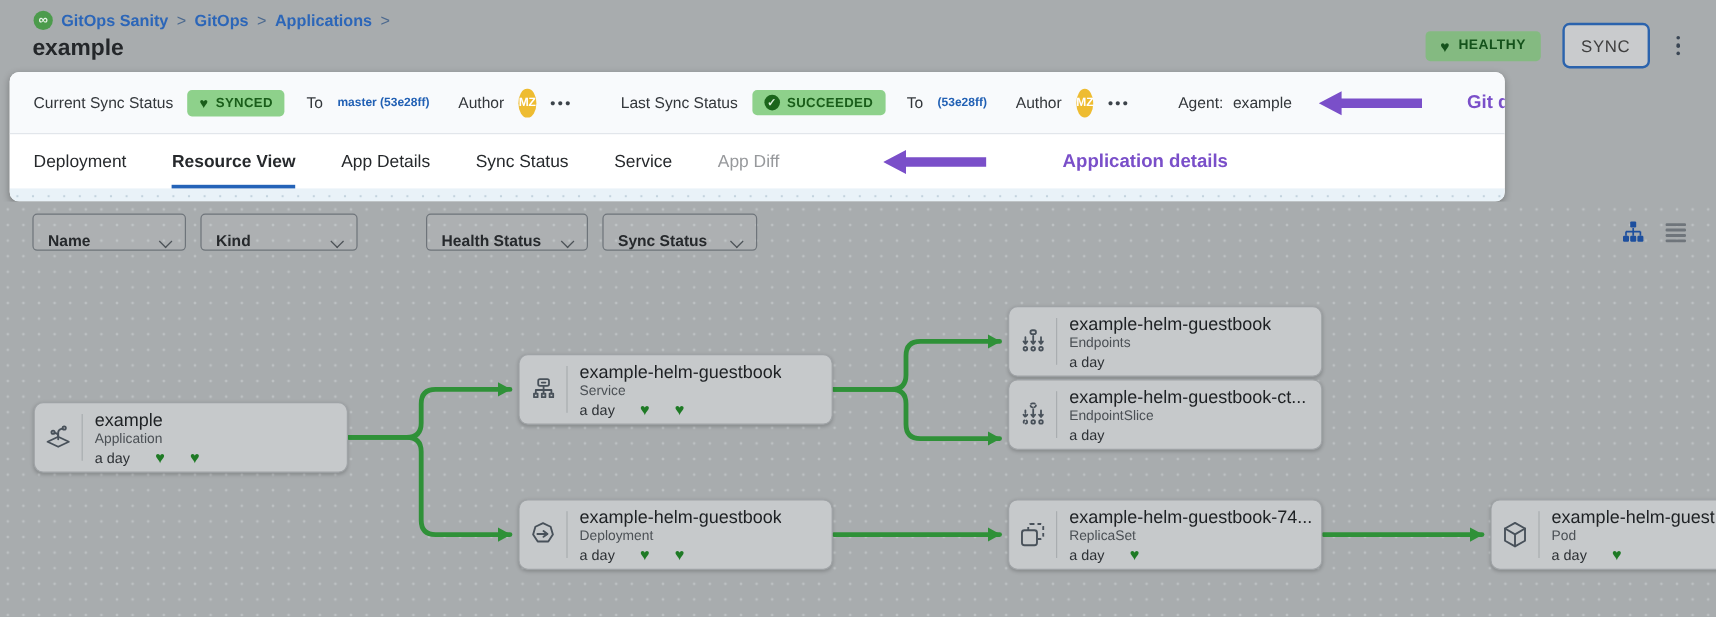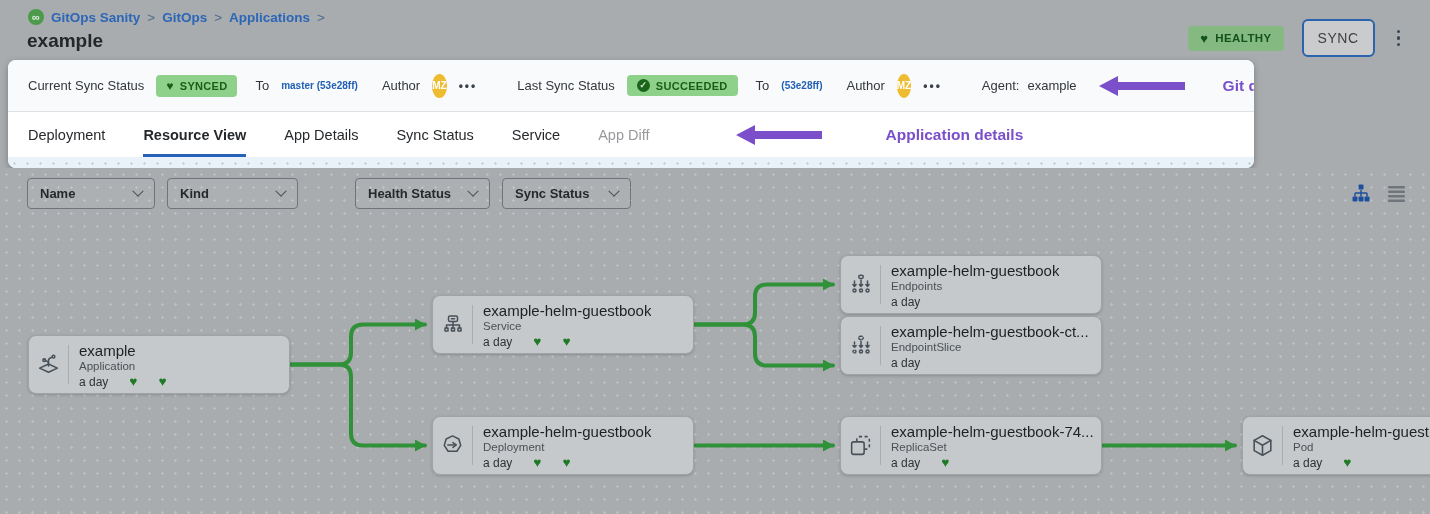--- a/index.html
+++ b/index.html
@@ -37,21 +37,21 @@
   .tab { display:flex; align-items:center; font-size:14.5px; color:#26292c; border-bottom:3px solid transparent; padding-top:3px; cursor:pointer; white-space:nowrap; }
   .tab.active { font-weight:bold; border-bottom-color:#2463b8; }
   .tab.disabled { color:#97999c; cursor:default; }
   .tabs-row .annotation-arrow, .tabs-row .annotation-text { align-self:center; }
   .panel-strip { height:11px; background-color:#e9f2f8; background-image:radial-gradient(circle,#c3d3de 1px,transparent 1.3px); background-size:13px 13px; }
 
   
   .canvas { position:absolute; left:0; top:168px; width:1430px; height:346px; background-color:#a8acae; background-image:radial-gradient(circle,#bcc0c2 1.1px,transparent 1.35px); background-size:13px 13px; }
 
   .filters { position:absolute; left:27px; top:178px; display:flex; gap:12px; }
-  .filter-btn { height:31px; border:1px solid #6e747a; border-radius:4px; display:flex; align-items:center; justify-content:space-between; padding:0 12px; font-size:13px; font-weight:600; color:#26292c; cursor:pointer; background:rgba(255,255,255,.06); }
+  .filter-btn { height:31px; border:1px solid #6e747a; border-radius:4px; display:flex; align-items:flex-end; justify-content:space-between; padding:0 12px; font-size:13px; font-weight:600; color:#26292c; cursor:pointer; background:rgba(255,255,255,.06); }
   .chev { width:8px; height:8px; border-right:1.8px solid #4c5257; border-bottom:1.8px solid #4c5257; transform:rotate(45deg) translate(-2px,-2px); margin-left:14px; }
 
   .view-toggles { position:absolute; right:24px; top:184px; display:flex; gap:16px; align-items:center; }
   .view-toggles svg { cursor:pointer; }
 
   
   #edge-svg { position:absolute; left:0; top:0; width:1430px; height:514px; pointer-events:none; }
   .node { position:absolute; width:262px; height:59px; background:#c6c9cb; border:1px solid #9fa3a6; border-radius:8px; display:flex; box-shadow:0 1px 3px rgba(0,0,0,.18); cursor:pointer; }
   .node-icon { width:40px; flex:none; margin:9px 0; border-right:1px solid #a9adb0; display:flex; align-items:center; justify-content:center; }
   .node-body { padding:6px 0 0 10px; overflow:hidden; white-space:nowrap; }

